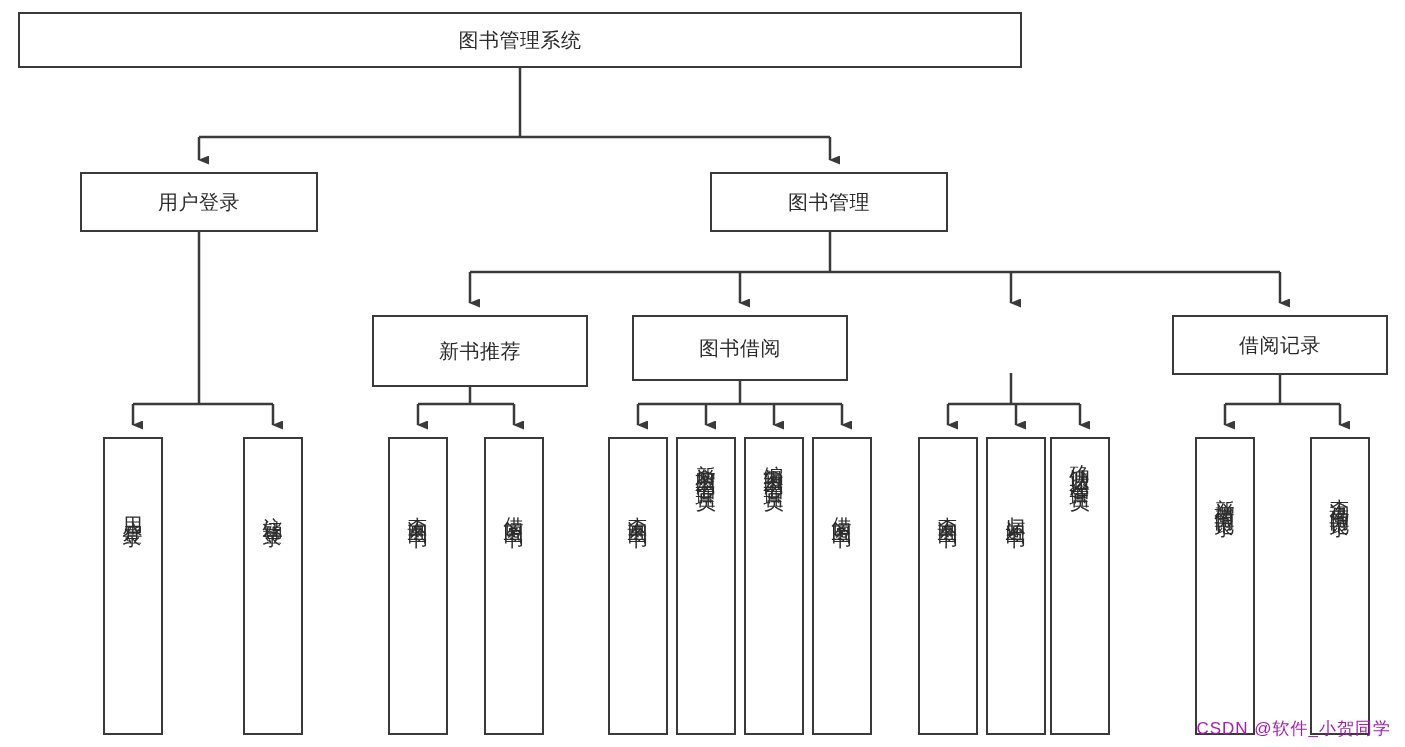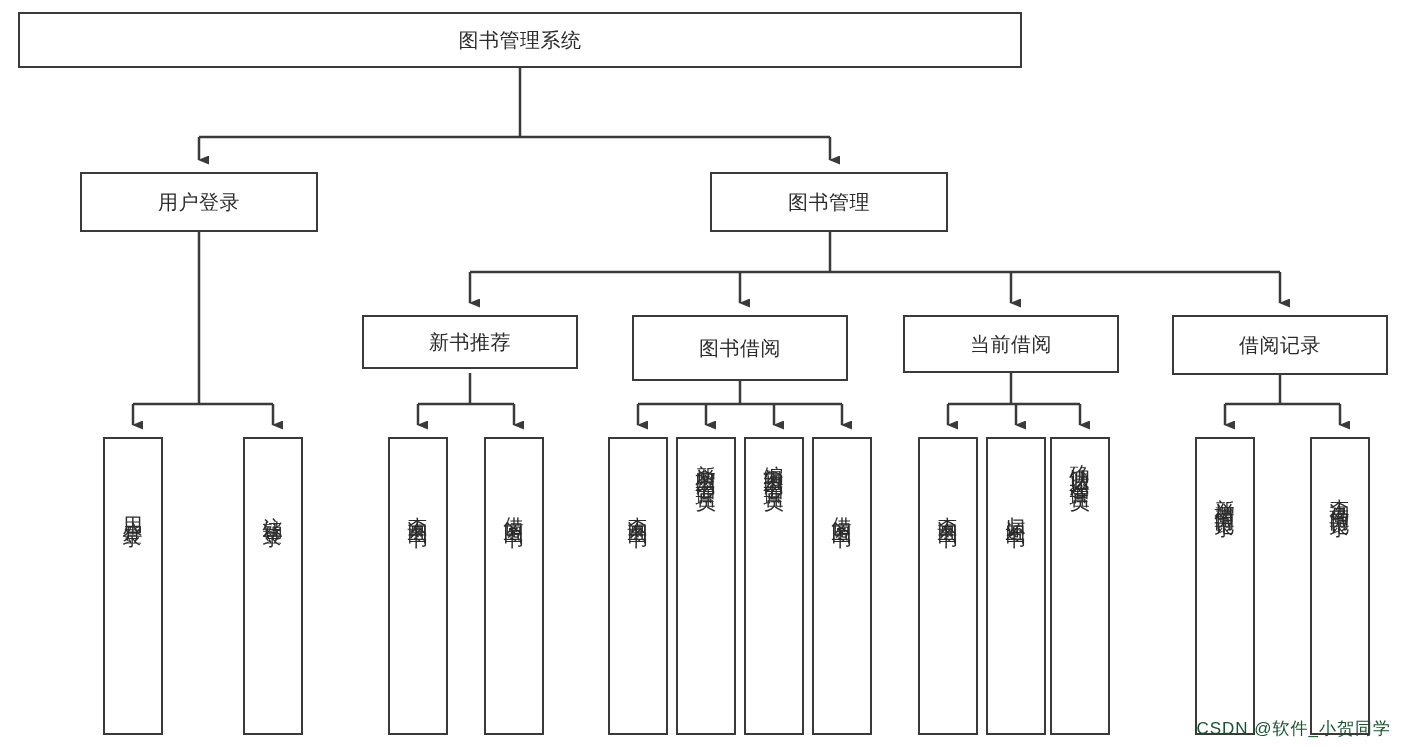--- a/index.html
+++ b/index.html
@@ -69,21 +69,21 @@
     margin-top: 38px;
   }
   .node.vert.tall-label .node-label {
     margin-top: 4px;
   }
   #watermark {
     position: absolute;
     right: 14px;
     bottom: 7px;
     font-size: 17px;
-    color: #14532d;
+    color: #a21caf;
     white-space: nowrap;
     letter-spacing: 1px;
     font-family: "Liberation Sans", "DejaVu Sans", sans-serif;
   }
 </style>
 </head>
 <body>
 
 <div id="diagram-canvas">
 
@@ -141,29 +141,26 @@
     <span class="node-label">图书管理系统</span>
   </div>
 
   <div class="node horiz" style="left:80px; top:172px; width:238px; height:60px;">
     <span class="node-label">用户登录</span>
   </div>
   <div class="node horiz" style="left:710px; top:172px; width:238px; height:60px;">
     <span class="node-label">图书管理</span>
   </div>
 
-  <div class="node horiz" style="left:362px; top:315px; width:216px; height:54px;">
+  <div class="node horiz" style="left:372px; top:315px; width:216px; height:72px;">
     <span class="node-label">新书推荐</span>
   </div>
   <div class="node horiz" style="left:632px; top:315px; width:216px; height:66px;">
     <span class="node-label">图书借阅</span>
   </div>
-  <div class="node horiz" style="left:903px; top:315px; width:216px; height:58px;">
-    <span class="node-label">当前借阅</span>
-  </div>
   <div class="node horiz" style="left:1172px; top:315px; width:216px; height:60px;">
     <span class="node-label">借阅记录</span>
   </div>
 
   <div class="node vert short-label" style="left:103px; top:437px; width:60px; height:298px;">
     <span class="node-label">用户登录</span>
   </div>
   <div class="node vert short-label" style="left:243px; top:437px; width:60px; height:298px;">
     <span class="node-label">注销登录</span>
   </div>

